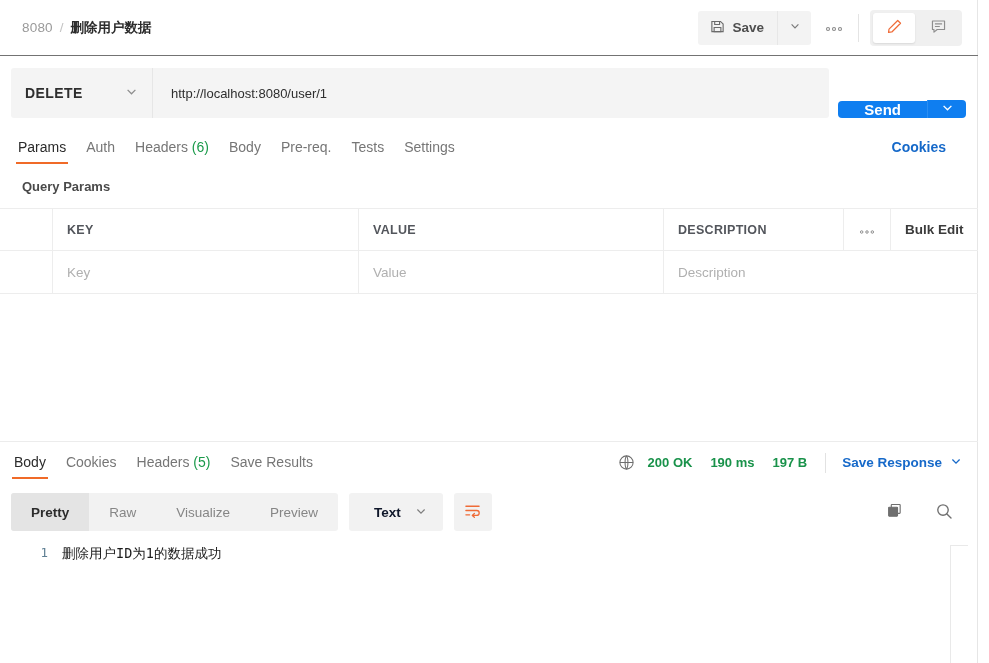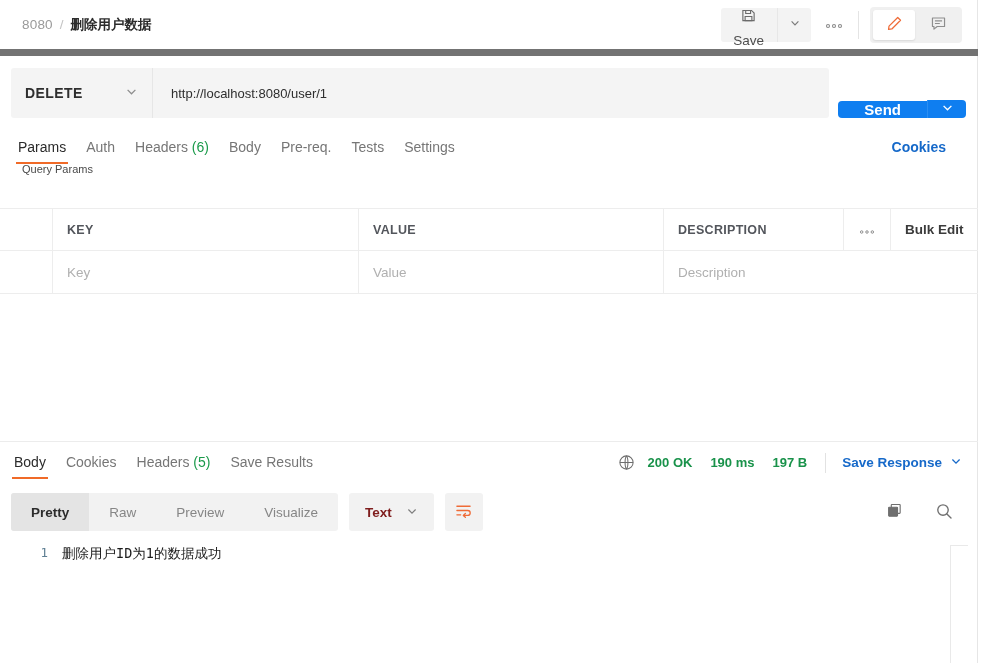--- a/index.html
+++ b/index.html
@@ -15,43 +15,43 @@
 
   
   .right-rail {
     position: absolute; top: 0; right: 11px; width: 1px; height: 663px;
     background: #e6e6e6;
   }
 
   
   .header {
     position: absolute; left: 0; top: 0; width: 978px; height: 56px;
-    border-bottom: 7px solid #737373;
+    border-bottom: 1px solid #737373;
     display: flex; align-items: center;
   }
   .breadcrumb {
     display: flex; align-items: center; gap: 7px;
     margin-left: 22px; font-size: 13.5px;
   }
   .crumb-dim { color: #9a9a9a; letter-spacing: .2px; }
   .crumb-sep { color: #c3c3c3; }
   .crumb-title { color: #2b2b2b; font-weight: bold; font-size: 13.5px; }
 
   .header-right {
     margin-left: auto; display: flex; align-items: center; height: 100%;
     padding-right: 16px;
   }
   .save-group { display: flex; align-items: stretch; height: 34px; }
   .save-btn {
     display: flex; align-items: center; gap: 7px;
     background: #f3f3f3; border: none;
     border-radius: 3px 0 0 3px;
     padding: 0 13px 0 12px;
-    font-size: 13.5px; font-weight: normal; color: #4e4e4e;
-    cursor: pointer; font-family: inherit; flex-direction: column;
+    font-size: 13.5px; font-weight: bold; color: #4e4e4e;
+    cursor: pointer; font-family: inherit;
   }
   .save-caret {
     background: #f3f3f3; border: none; border-left: 1px solid #e7e7e7;
     border-radius: 0 3px 3px 0;
     width: 34px; display: flex; align-items: center; justify-content: center;
     cursor: pointer;
   }
   .dots-btn {
     width: 34px; height: 34px; border: none; background: transparent;
     display: flex; align-items: center; justify-content: center;
@@ -118,22 +118,22 @@
     height: 2px; background: #f06a28;
   }
   .count { color: #1a9a4a; }
   .cookies-link {
     margin-left: auto; margin-right: 32px; line-height: 33px;
     font-size: 14px; color: #1669c9; font-weight: bold; cursor: pointer;
   }
 
   
   .qp-label {
-    position: absolute; left: 22px; top: 163px;
-    font-size: 11px; color: #4a4a4a; font-weight: normal;
+    position: absolute; left: 22px; top: 179px;
+    font-size: 13px; color: #4a4a4a; font-weight: bold;
   }
   .table { position: absolute; left: 0; top: 208px; width: 978px; }
   .trow { display: flex; border-bottom: 1px solid #ededed; }
   .trow.head { border-top: 1px solid #ededed; height: 43px; }
   .trow.body { height: 43px; }
   .cell { display: flex; align-items: center; padding: 0 14px; border-right: 1px solid #ededed; }
   .c-check { width: 53px; border-right: 1px solid #ededed; }
   .c-key { width: 306px; }
   .c-value { width: 305px; }
   .c-desc { width: 180px; border-right: 1px solid #ededed; }
@@ -178,21 +178,21 @@
   }
   .seg-btn {
     border: none; background: transparent; font-family: inherit;
     font-size: 13.5px; color: #868686; padding: 0 20px; cursor: pointer;
   }
   .seg-btn.active { background: #e4e4e4; color: #2c2c2c; font-weight: bold; }
   .fmt-select {
     margin-left: 11px; height: 38px; background: #f2f2f2; border-radius: 3px;
     display: flex; align-items: center; gap: 14px; padding: 0 16px; cursor: pointer;
   }
-  .fmt-label { font-size: 13.5px; color: #7f1d1d; font-weight: bold; }
+  .fmt-label { font-size: 13.5px; color: #0f172a; font-weight: bold; margin-left: 9px; }
   .wrap-btn {
     margin-left: 11px; width: 38px; height: 38px; background: #f2f2f2;
     border-radius: 3px; border: none; display: flex; align-items: center;
     justify-content: center; cursor: pointer;
   }
   .toolbar-right { margin-left: auto; display: flex; align-items: center; gap: 20px; padding-right: 12px; }
   .icon-btn { border: none; background: transparent; cursor: pointer; display: flex; align-items: center; }
 
   
   .resp-body {
@@ -412,22 +412,22 @@
           </svg>
         </span>
       </span>
     </div>
   </div>
 
   <div class="body-toolbar">
     <div class="seg">
       <button class="seg-btn active">Pretty</button>
       <button class="seg-btn">Raw</button>
+      <button class="seg-btn">Visualize</button>
       <button class="seg-btn">Preview</button>
-      <button class="seg-btn">Visualize</button>
     </div>
 
     <div class="fmt-select">
       <span class="fmt-label">Text</span>
       <span>
         <svg width="12" height="12" viewBox="0 0 12 12" fill="none" stroke="#7d7d7d" stroke-width="1.15">
           <path d="M2.4 4.5 6 8.1l3.6-3.6"></path>
         </svg>
       </span>
     </div>

